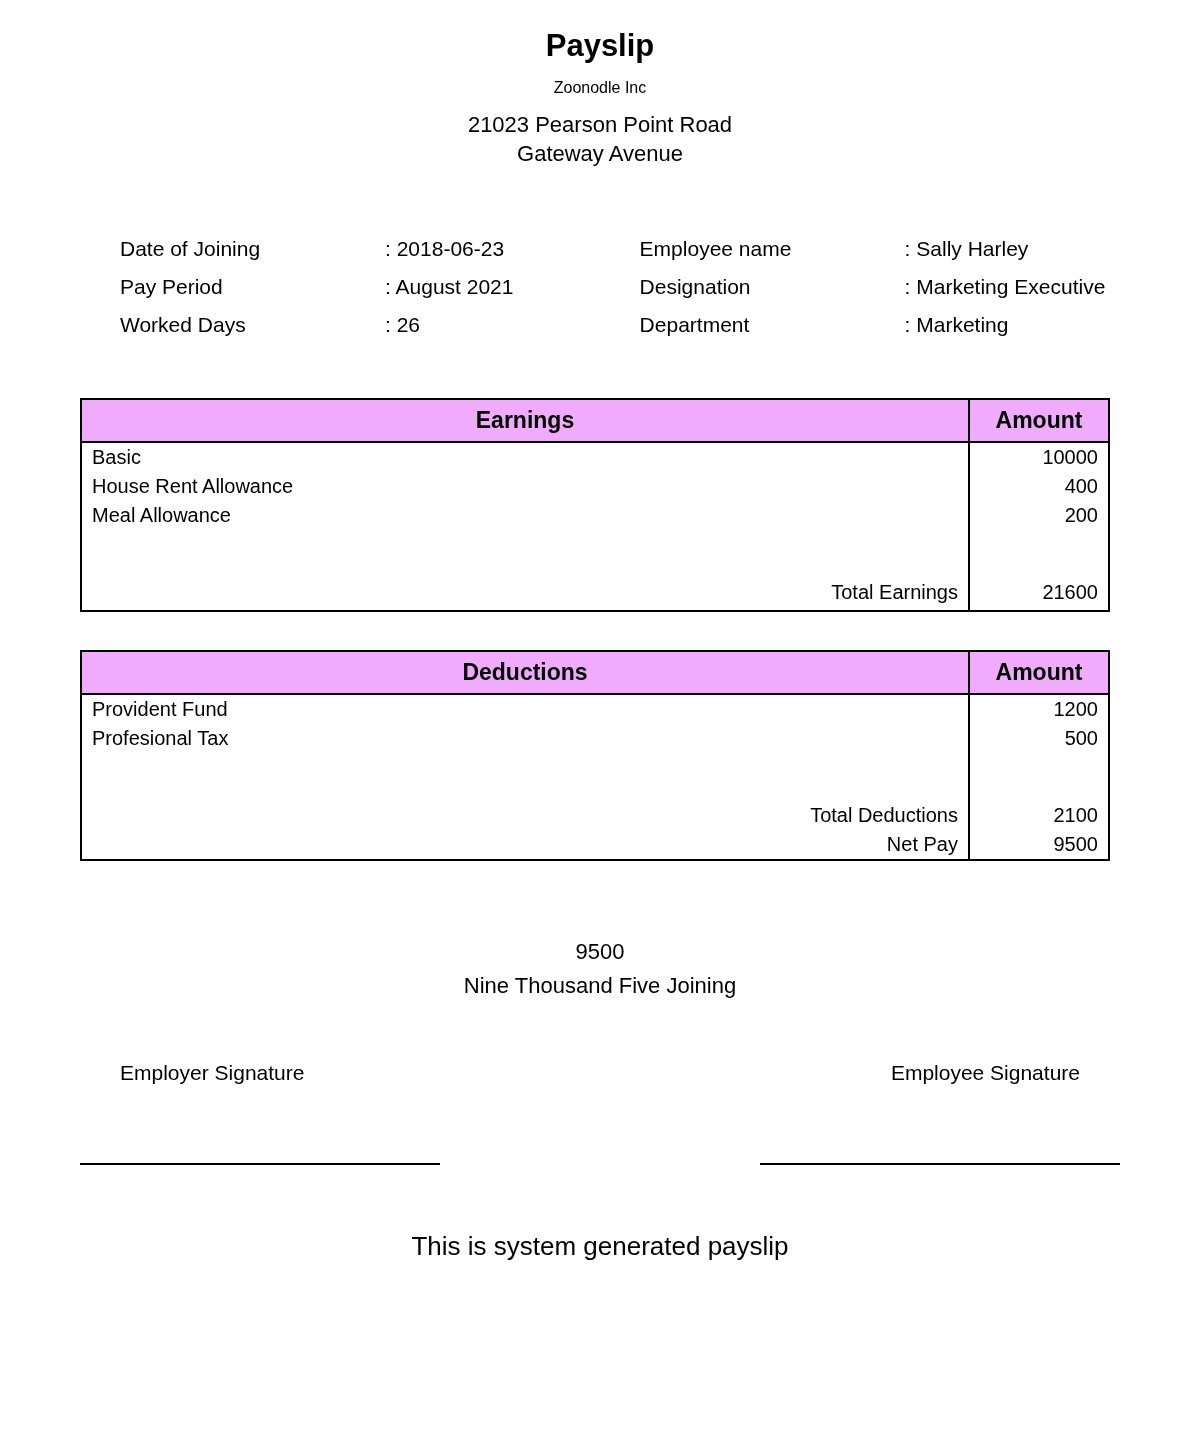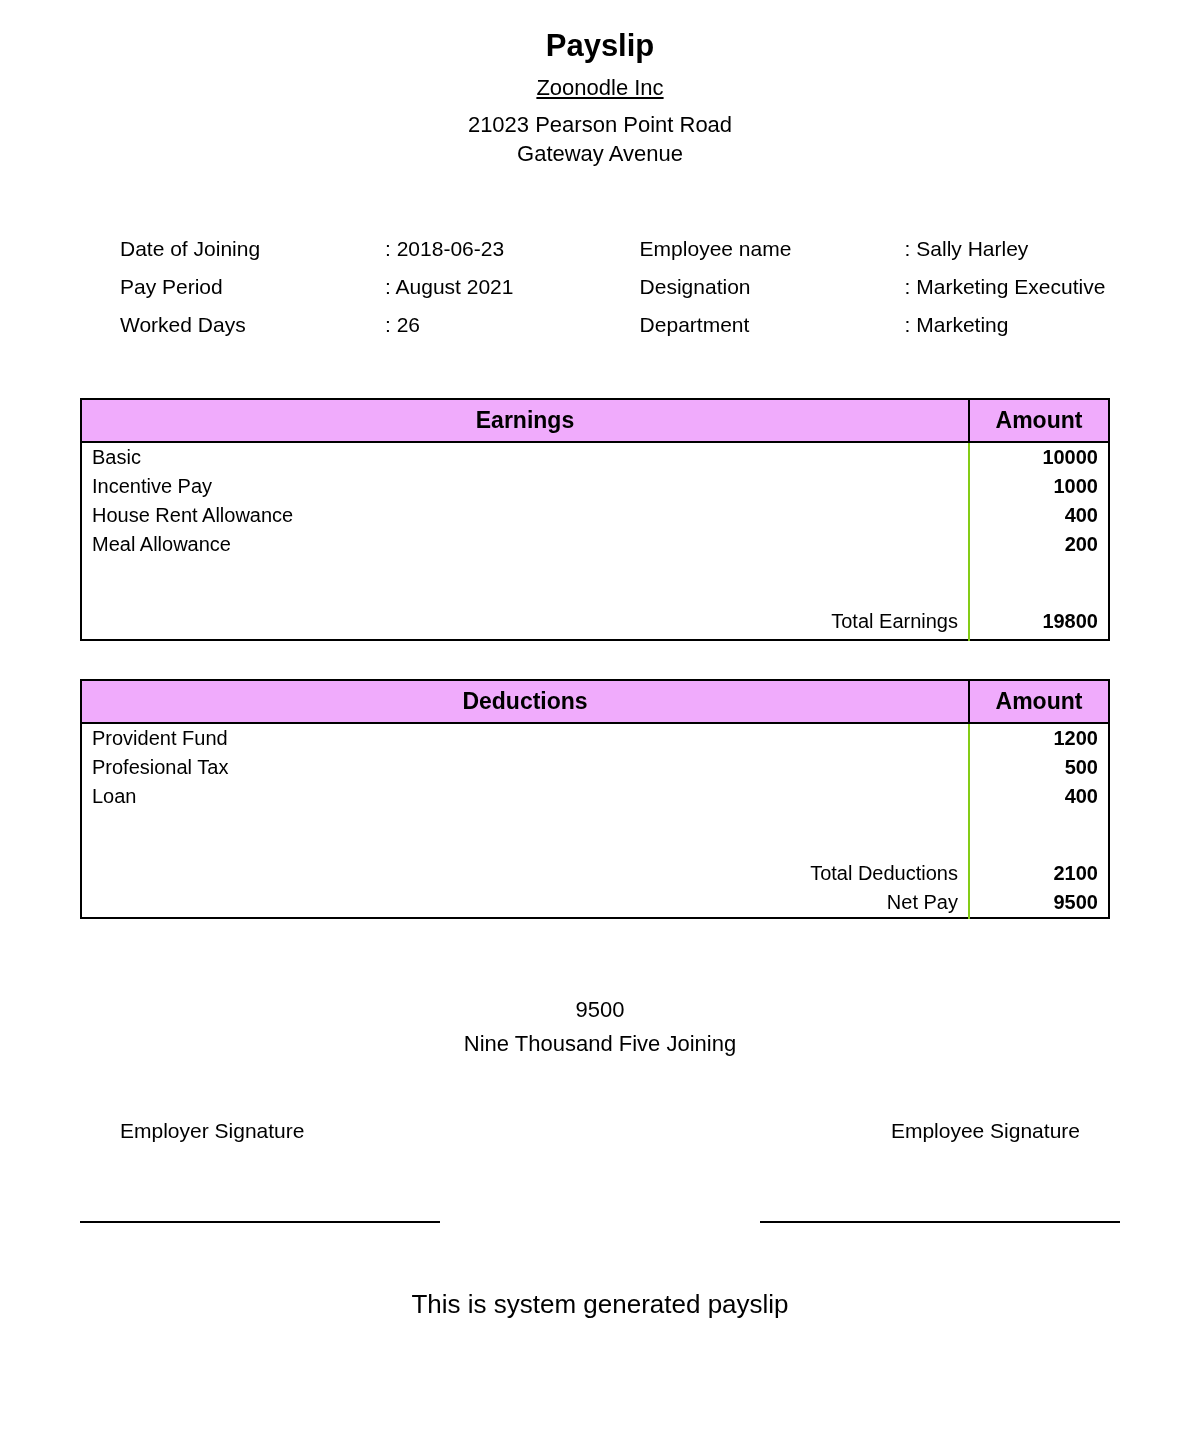--- a/index.html
+++ b/index.html
@@ -27,23 +27,22 @@
     text-align: center;
     padding-top: 26px;
   }
   .doc-title {
     font-size: 31px;
     font-weight: bold;
     line-height: 40px;
     margin-bottom: 6px;
   }
   .company-name {
-    font-size: 22px;
+    font-size: 16px;
     line-height: 32px;
-    text-decoration: underline;
   }
   .company-address {
     font-size: 22px;
     line-height: 29px;
     margin-top: 6px;
   }
 
   
   .meta {
     margin-top: 62px;
@@ -91,23 +90,22 @@
     font-size: 20px;
     padding: 3px 10px;
     vertical-align: top;
     margin-top: 12px;
   }
   table.payslip-table td.desc {
     text-align: left;
   }
   table.payslip-table td.amt {
     text-align: right;
-    border-left: 2px solid #84cc16;
+    border-left: 2px solid #000000;
     width: 118px;
-    font-weight: bold;
   }
   td.spacer { height: 42px; }
   td.total-label {
     text-align: right;
     font-size: 20px;
   }
   .earnings-table { margin-bottom: 38px; }
   .earnings-table tr.total-row td { padding-bottom: 6px; }
 
   
@@ -193,38 +191,34 @@
       <tbody>
           <tr>
         <th>Earnings</th>
         <th class="amount-head">Amount</th>
       </tr>
       <tr>
         <td class="desc">Basic</td>
         <td class="amt">10000</td>
       </tr>
       <tr>
-        <td class="desc">Incentive Pay</td>
-        <td class="amt">1000</td>
-      </tr>
-      <tr>
         <td class="desc">House Rent Allowance</td>
         <td class="amt">400</td>
       </tr>
       <tr>
         <td class="desc">Meal Allowance</td>
         <td class="amt">200</td>
       </tr>
       <tr>
         <td class="spacer"></td>
         <td class="spacer amt"></td>
       </tr>
       <tr class="total-row">
         <td class="total-label">Total Earnings</td>
-        <td class="amt">19800</td>
+        <td class="amt">21600</td>
       </tr>
     </tbody>
       </table>
   </div>
 
   <div class="table-wrap">
     <table class="payslip-table deductions-table">
       <tbody>
           <tr>
         <th>Deductions</th>
@@ -232,24 +226,20 @@
       </tr>
       <tr>
         <td class="desc">Provident Fund</td>
         <td class="amt">1200</td>
       </tr>
       <tr>
         <td class="desc">Profesional Tax</td>
         <td class="amt">500</td>
       </tr>
       <tr>
-        <td class="desc">Loan</td>
-        <td class="amt">400</td>
-      </tr>
-      <tr>
         <td class="spacer"></td>
         <td class="spacer amt"></td>
       </tr>
       <tr>
         <td class="total-label">Total Deductions</td>
         <td class="amt">2100</td>
       </tr>
       <tr>
         <td class="total-label">Net Pay</td>
         <td class="amt">9500</td>

